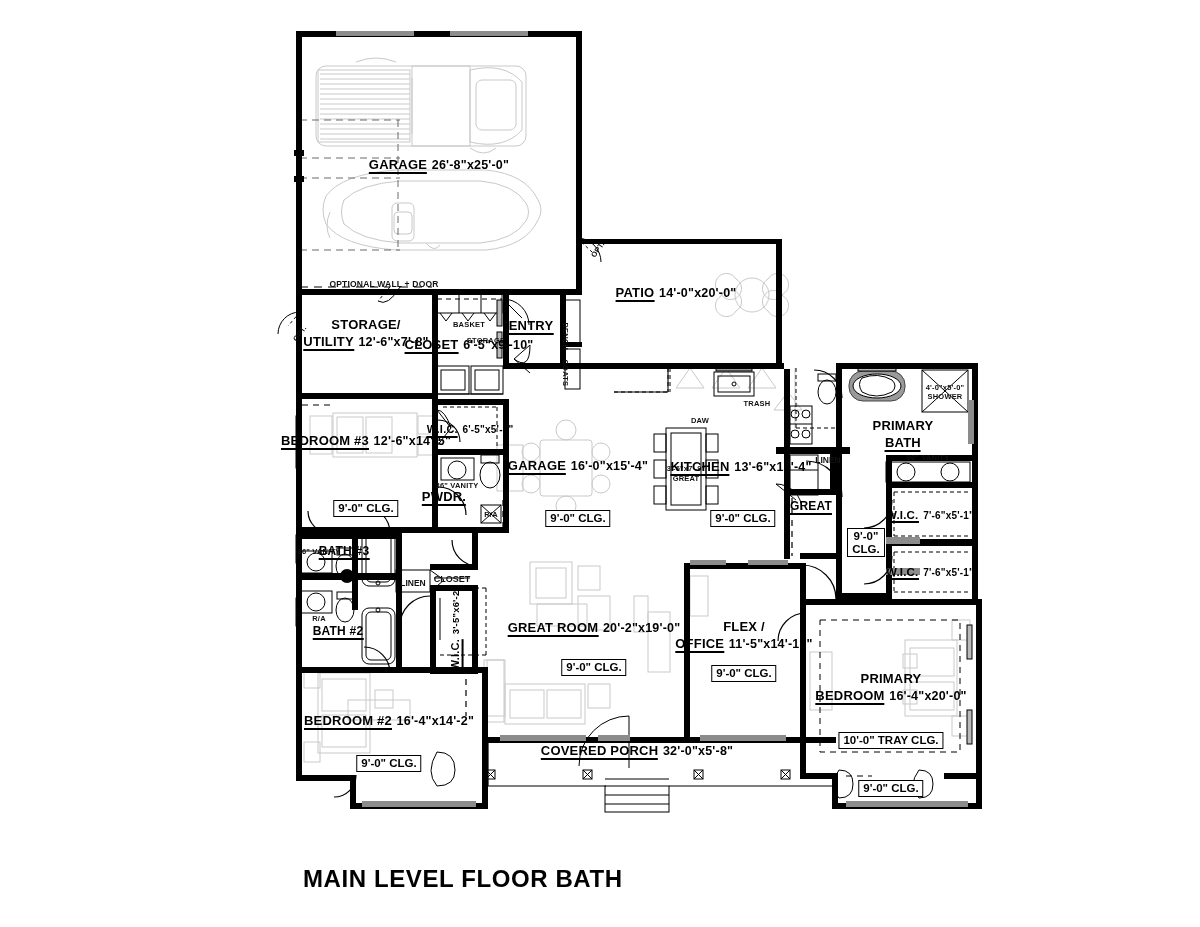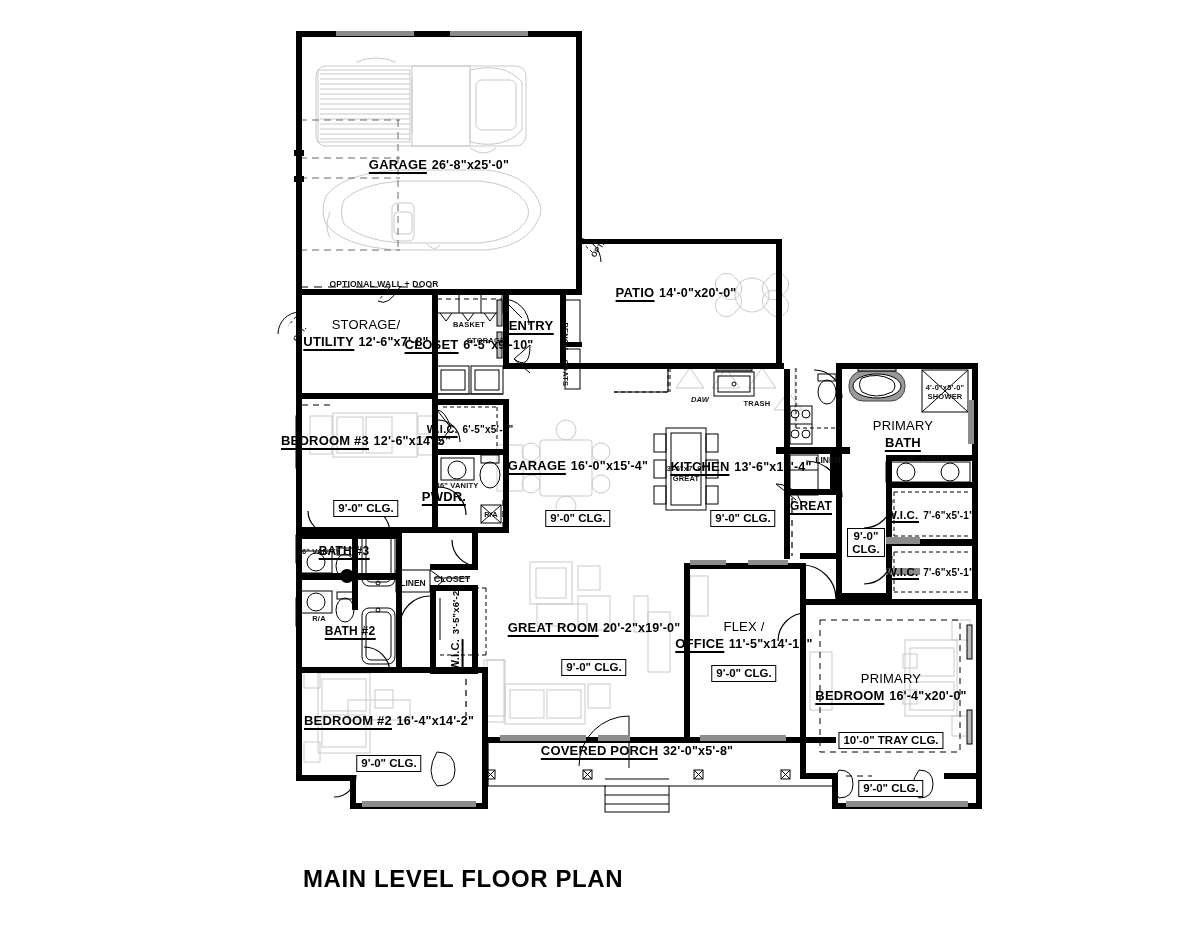--- a/index.html
+++ b/index.html
@@ -2,21 +2,21 @@
 <html><head>
 <meta charset="utf-8">
 <style>
   html,body{margin:0;padding:0;background:#ffffff;}
   body{width:1200px;height:927px;position:relative;overflow:hidden;
        font-family:"Liberation Sans", sans-serif;color:#000;}
   #plan{position:absolute;left:0;top:0;width:1200px;height:927px;}
   .lbl{position:absolute;text-align:center;white-space:nowrap;font-weight:bold;
        color:#000;line-height:1.08;letter-spacing:.2px;}
   .rname{font-size:13px;font-weight:bold;border-bottom:2px solid #000;padding-bottom:0px;display:inline-block;}
-  .rname2{font-size:13px;font-weight:normal;display:inline-block;}
+  .rname2{font-size:13px;font-weight:bold;display:inline-block;}
   .rdim{font-size:12.5px;font-weight:bold;display:inline-block;margin-top:0px;}
   .clg{position:absolute;border:1.5px solid #000;background:#fff;font-size:11.5px;
        font-weight:bold;padding:1px 4px;white-space:nowrap;text-align:center;line-height:1.1;}
   .tiny{position:absolute;font-size:7.5px;font-weight:bold;color:#111;white-space:nowrap;text-align:center;letter-spacing:.2px;}
   .tiny2{position:absolute;font-size:8.5px;font-weight:bold;color:#111;white-space:nowrap;text-align:center;}
   .vert{transform-origin:center center;}
   .title{position:absolute;font-size:24px;font-weight:bold;letter-spacing:.6px;white-space:nowrap;}
 </style>
 </head>
 <body>
@@ -537,21 +537,21 @@
   <div class="rname">PWDR.</div>
 </div>
 <div class="tiny" style="left:491px;top:510px;transform:translateX(-50%);">R/A</div>
 
 <div class="lbl" style="left:578px;top:456px;transform:translateX(-50%);">
   <div class="rname">GARAGE</div>
   <div class="rdim">16'-0"x15'-4"</div>
 </div>
 <div class="clg" style="left:578px;top:510px;transform:translateX(-50%);">9'-0" CLG.</div>
 
-<div class="tiny" style="left:700px;top:395px;transform:translateX(-50%);font-style:italic;">DAW</div>
+<div class="tiny" style="left:700px;top:416px;transform:translateX(-50%);">DAW</div>
 <div class="tiny" style="left:757px;top:399px;transform:translateX(-50%);">TRASH</div>
 <div class="tiny" style="left:686px;top:464px;transform:translateX(-50%);">3'-6"x7'-9"</div>
 <div class="tiny" style="left:686px;top:474px;transform:translateX(-50%);">GREAT</div>
 
 <div class="lbl" style="left:741px;top:457px;transform:translateX(-50%);">
   <div class="rname">KITCHEN</div>
   <div class="rdim">13'-6"x15'-4"</div>
 </div>
 <div class="clg" style="left:743px;top:510px;transform:translateX(-50%);">9'-0" CLG.</div>
 
@@ -583,21 +583,21 @@
   <div class="rname" style="font-size:11.5px;">W.I.C.</div>
   <div class="rdim" style="font-size:10px;">7'-6"x5'-1"</div>
 </div>
 
 <div class="lbl" style="left:328px;top:541px;transform:translateX(-50%);">
   <div class="rname" style="font-size:12px;margin-left:32px;">BATH #3</div>
 </div>
 <div class="tiny" style="left:319px;top:547px;transform:translateX(-50%);">36" VANITY</div>
 
 <div class="tiny" style="left:319px;top:614px;transform:translateX(-50%);">R/A</div>
-<div class="lbl" style="left:340px;top:621px;transform:translateX(-50%);padding-left:20px;">
+<div class="lbl" style="left:328px;top:621px;transform:translateX(-50%);padding-left:20px;">
   <div class="rname" style="font-size:12px;">BATH #2</div>
 </div>
 <div class="tiny2" style="left:413px;top:578px;transform:translateX(-50%);">LINEN</div>
 
 <div class="tiny2" style="left:452px;top:574px;transform:translateX(-50%);font-size:9px;">CLOSET</div>
 
 <div class="lbl vert" style="left:454px;top:628px;transform:translate(-50%,-50%) rotate(-90deg);">
   <div class="rname" style="font-size:11px;">W.I.C.</div>
   <div class="rdim" style="font-size:9.5px;">3'-5"x6'-2"</div>
 </div>
@@ -627,13 +627,13 @@
   <div class="rdim">16'-4"x20'-0"</div>
 </div>
 <div class="clg" style="left:891px;top:732px;transform:translateX(-50%);">10'-0" TRAY CLG.</div>
 <div class="clg" style="left:891px;top:780px;transform:translateX(-50%);">9'-0" CLG.</div>
 
 <div class="lbl" style="left:637px;top:741px;transform:translateX(-50%);">
   <div class="rname">COVERED PORCH</div>
   <div class="rdim">32'-0"x5'-8"</div>
 </div>
 
-<div class="title" style="left:303px;top:865px;">MAIN LEVEL FLOOR PLAN</div>
+<div class="title" style="left:303px;top:865px;">MAIN LEVEL FLOOR BATH</div>
 
 </body></html>

